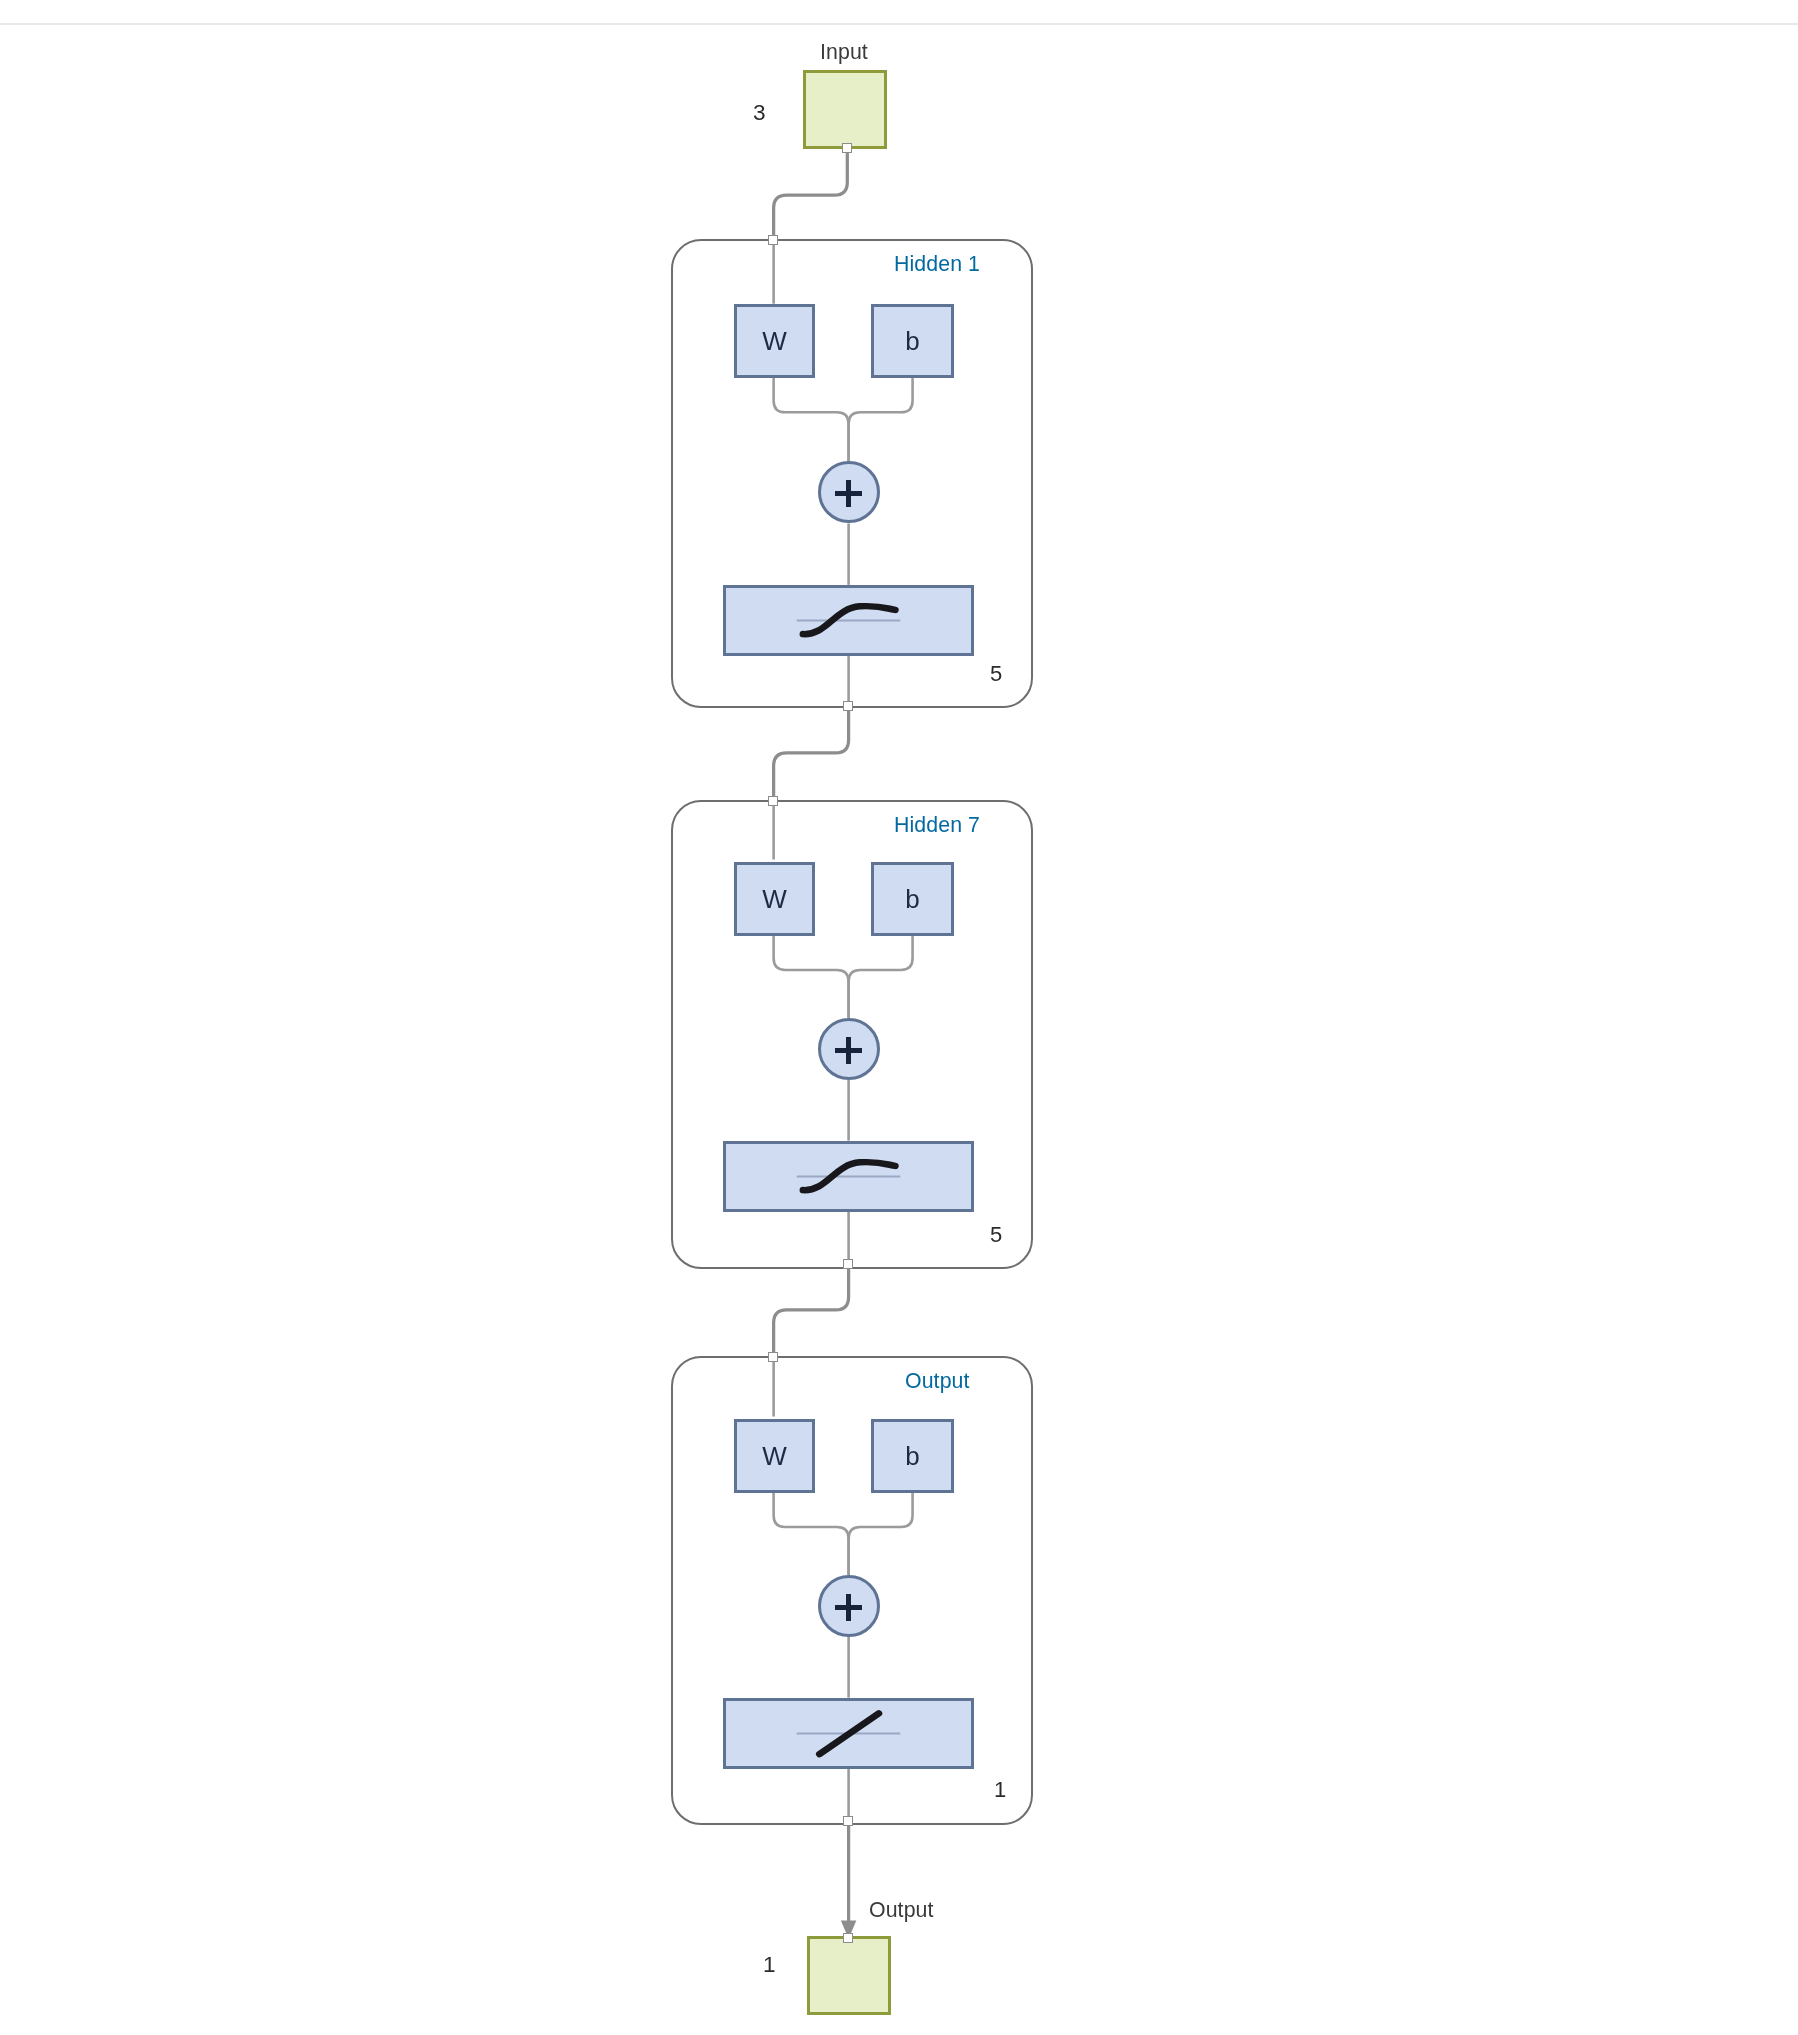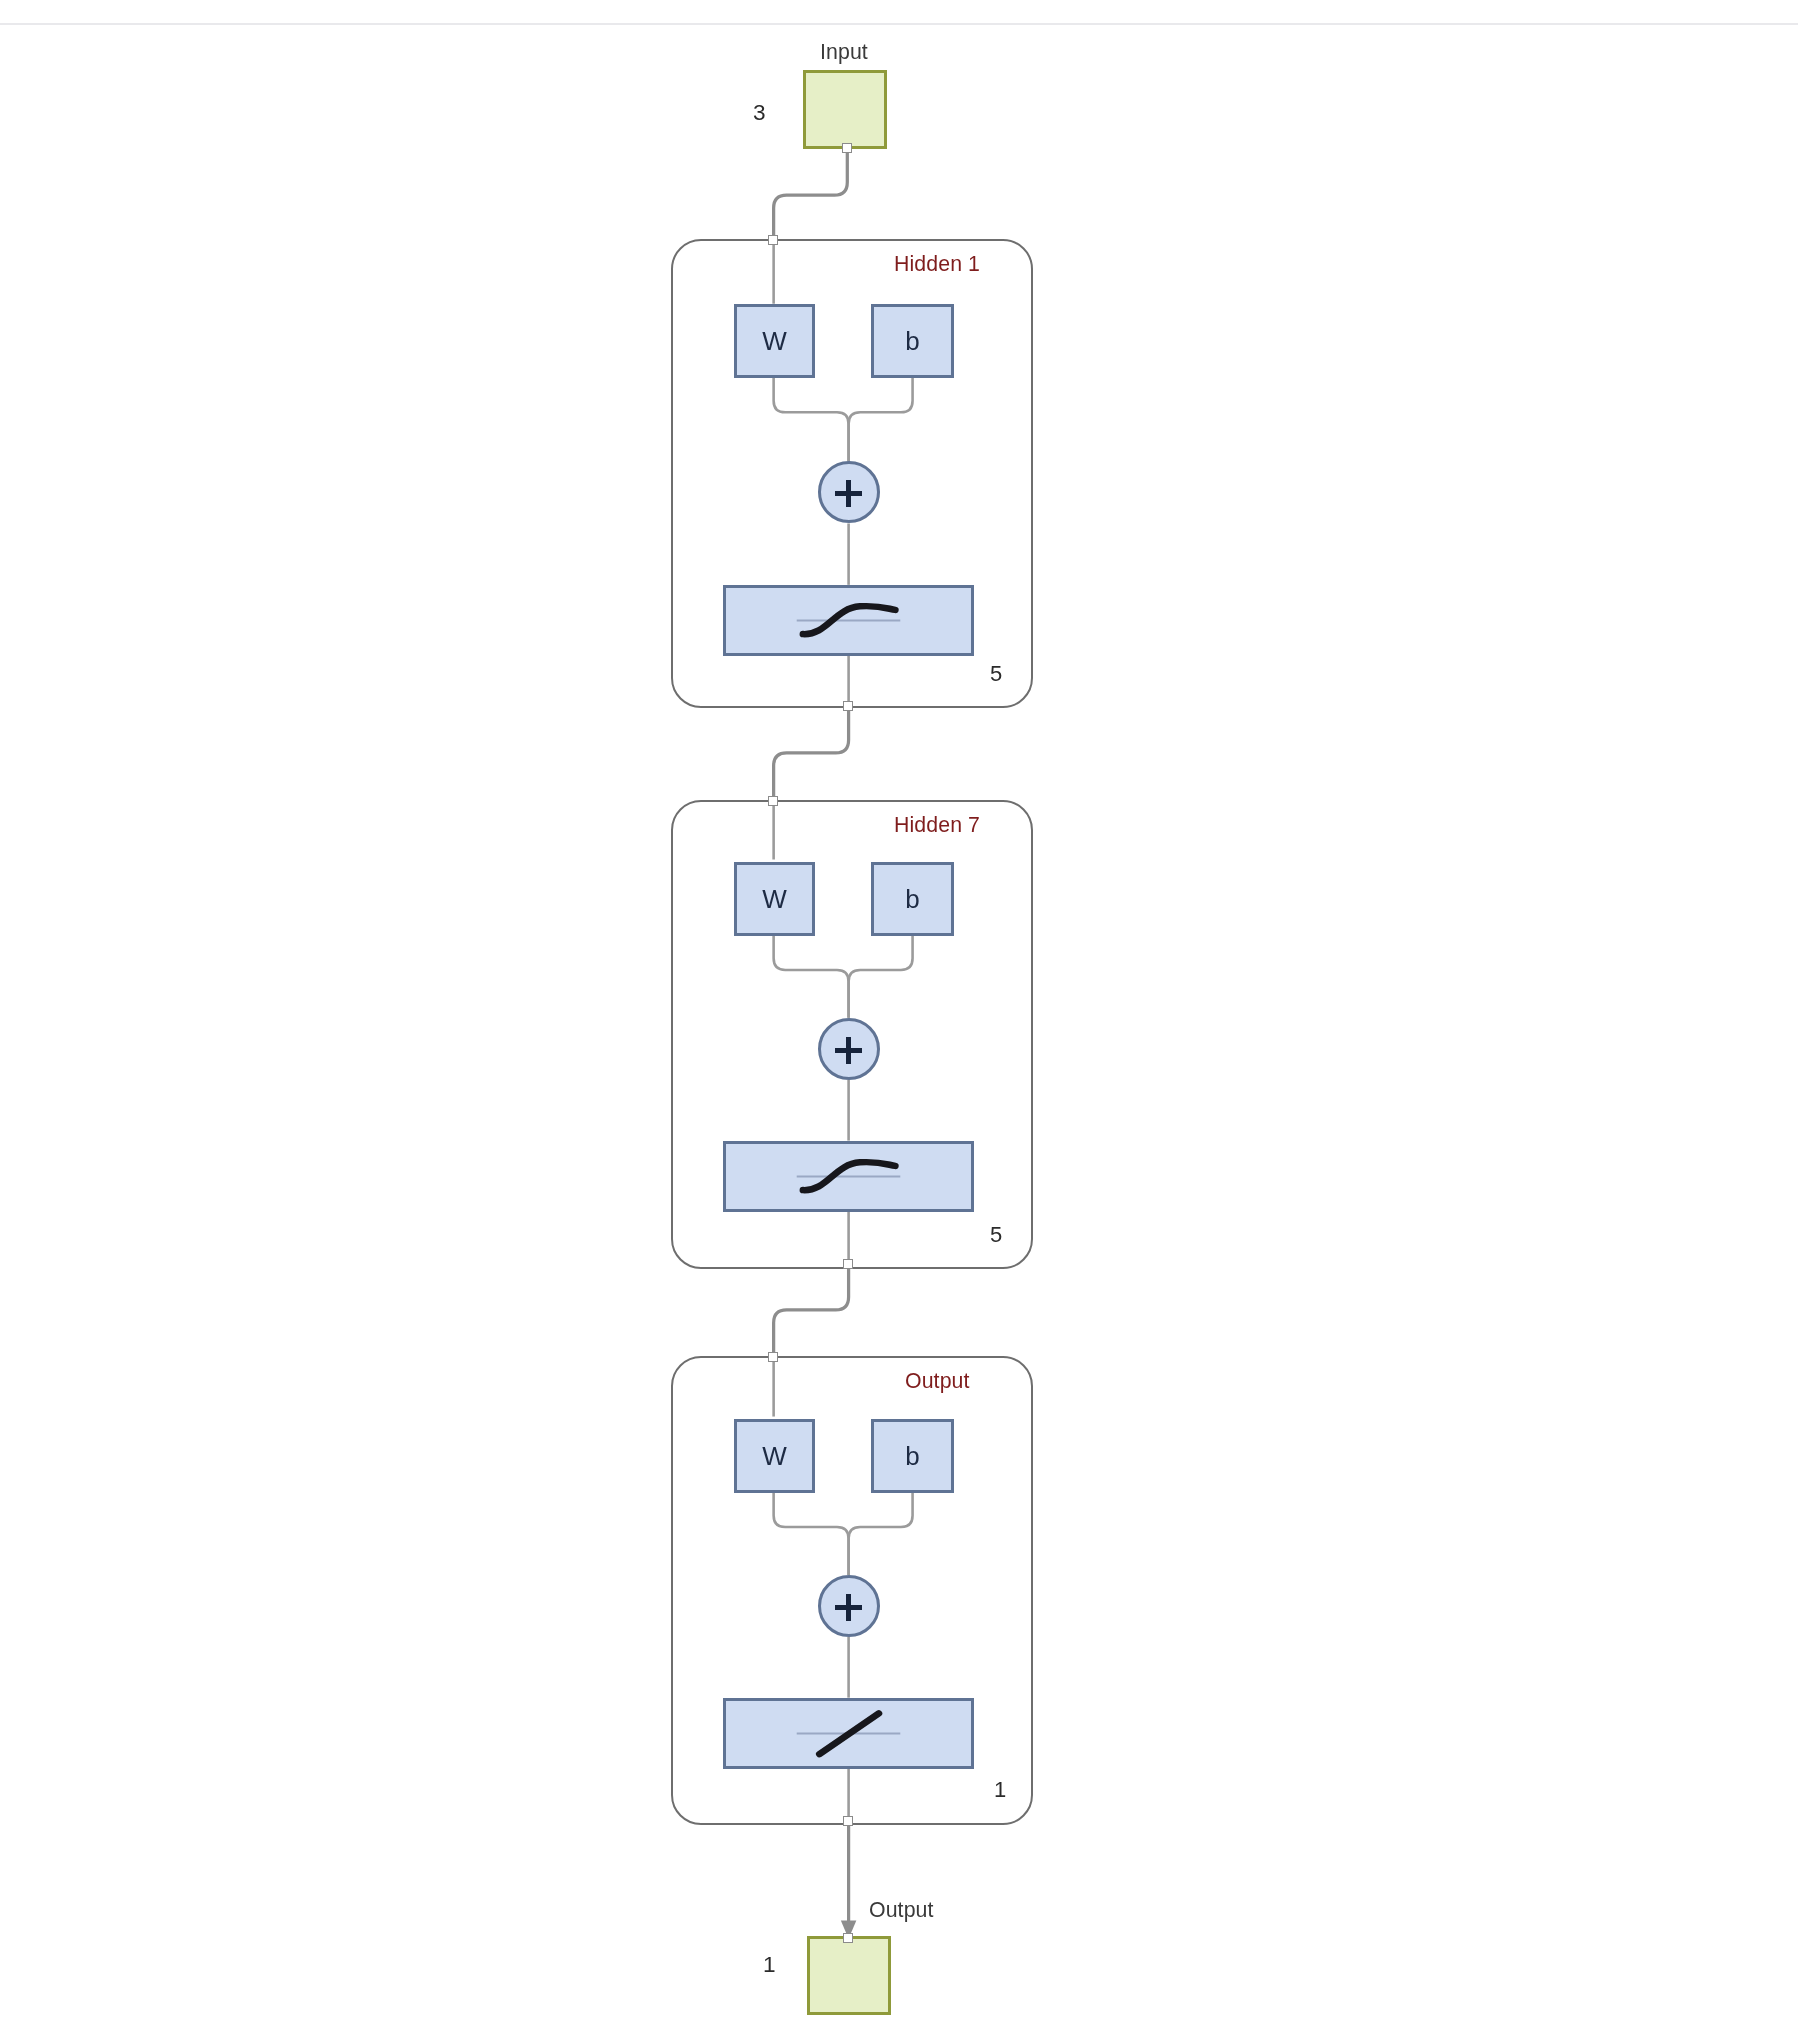--- a/index.html
+++ b/index.html
@@ -62,21 +62,21 @@
   .layer {
     position: absolute;
     border: 2.6px solid #6e6e6e;
     border-radius: 30px;
     box-sizing: border-box;
     background: transparent;
   }
   .layer-title {
     position: absolute;
     font-size: 21.3px;
-    color: #7f1d1d;
+    color: #0369a1;
     white-space: nowrap;
     letter-spacing: 0.1px;
     text-align: right;
   }
   .layer-count {
     position: absolute;
     font-size: 22px;
     color: #2b2b2b;
     white-space: nowrap;
   }

